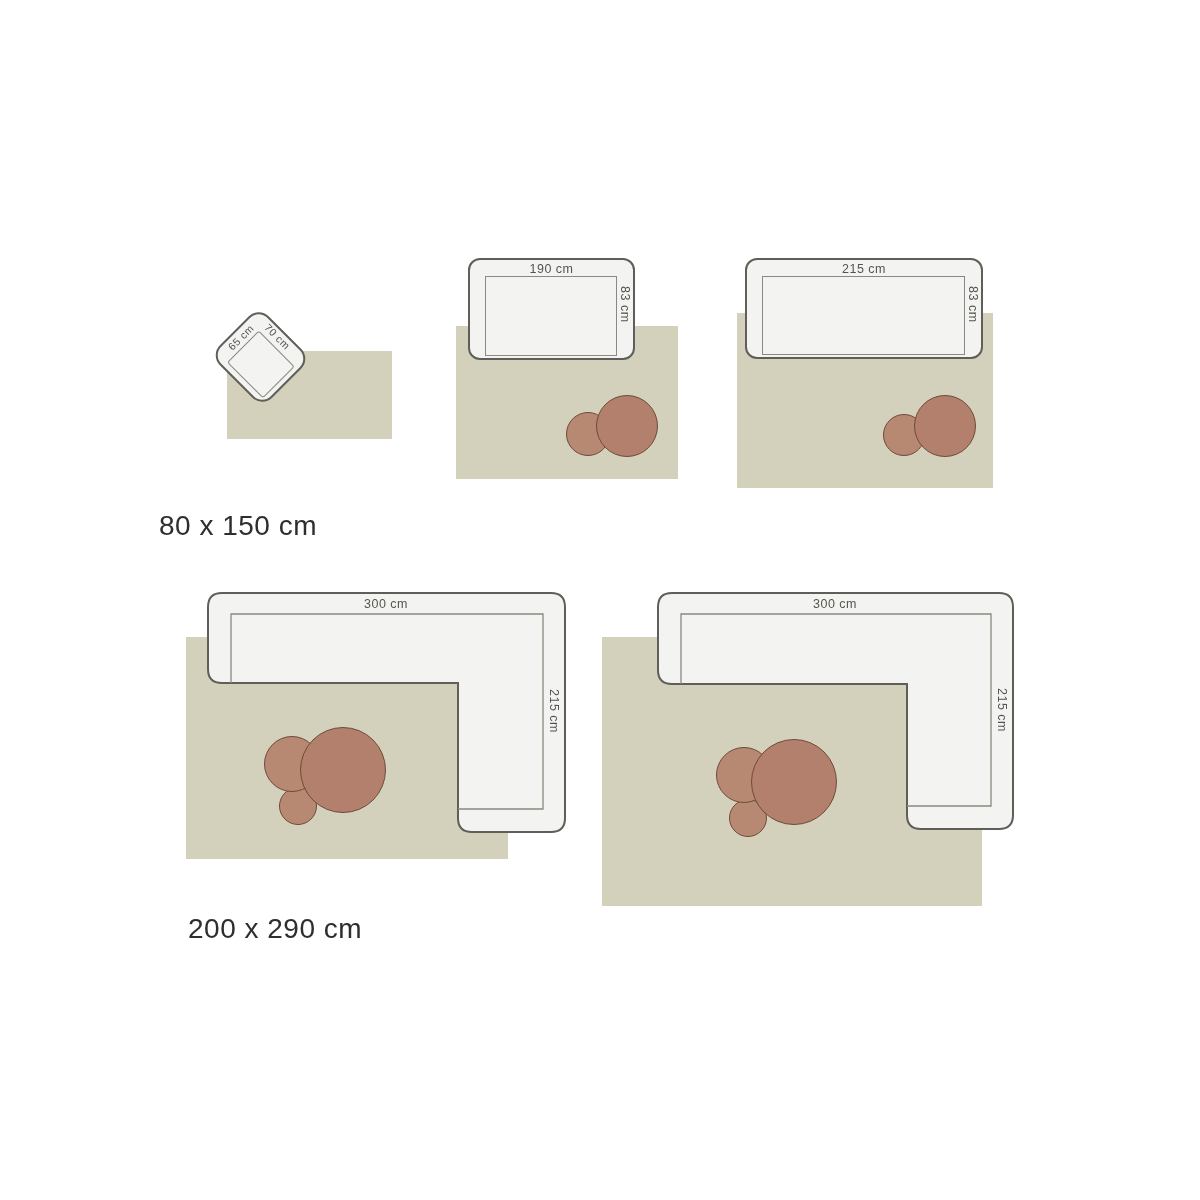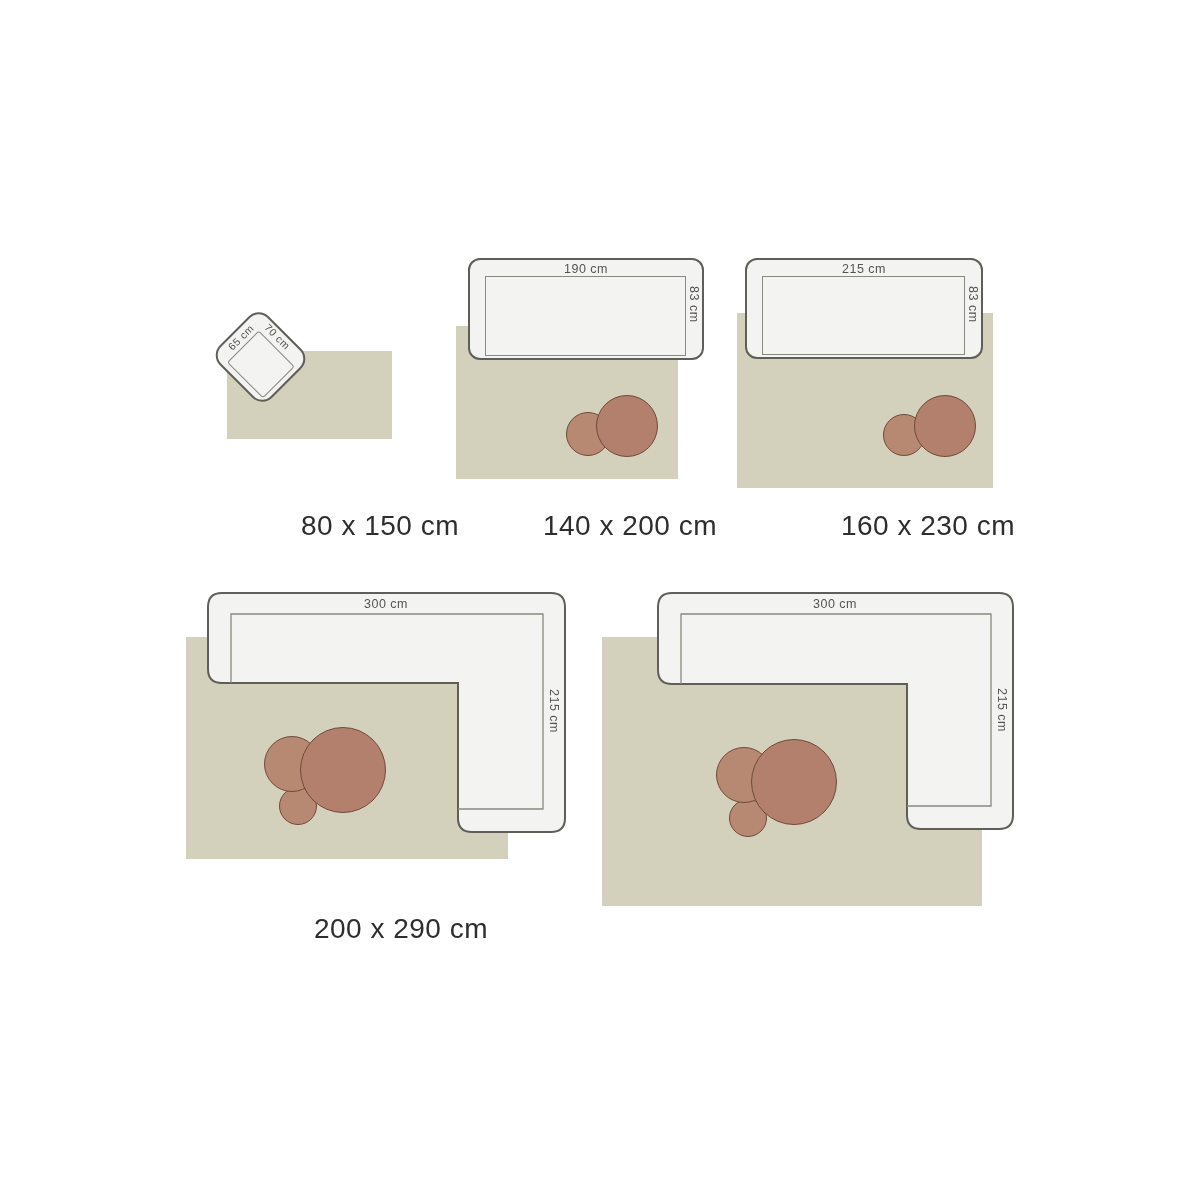--- a/index.html
+++ b/index.html
@@ -27,21 +27,21 @@
   .chair .dim{font-size:10.5px;}
   .chair .dim-top{height:15px;line-height:15px;}
   .chair .dim-right{top:17px;right:0;}
   .chair .seat{top:15px;right:15px;left:5px;bottom:4px;border-radius:3px;}
   .table{
     position:absolute;box-sizing:border-box;border-radius:50%;
     border:1.5px solid var(--table-border,#6f4a39);background:var(--table-fill,#b2806c);
   }
   .table.light{background:var(--table-fill-light,#b78973);}
   .caption{
-    position:absolute;width:300px;text-align:right;font-size:28px;line-height:30px;
+    position:absolute;width:300px;text-align:left;font-size:28px;line-height:30px;
     color:var(--caption,#2e2e2e);letter-spacing:.5px;white-space:nowrap;
   }
   .lsofa{position:absolute;overflow:visible;}
   .lsofa-outer{fill:var(--sofa-fill,#f3f3f1);stroke:var(--sofa-border,#5f5e58);stroke-width:2;}
   .lsofa-inner{fill:none;stroke:var(--seat-line,#8a897f);stroke-width:1.3;}
   .svg-dim{
     fill:var(--dim-text,#56544e);font-size:12.5px;letter-spacing:.5px;
     font-family:"Liberation Sans", sans-serif;
   }
 </style>
@@ -52,38 +52,36 @@
 
   <div class="rug" style="left:227px;top:351px;width:165px;height:88px"></div>
   <div class="chair" style="left:226px;top:320px;width:69px;height:74px">
     <span class="dim dim-top">65 cm</span>
     <span class="dim dim-right">70 cm</span>
     <div class="seat"></div>
   </div>
   <div class="caption" style="left:159px;top:511px">80 x 150 cm</div>
 
   <div class="rug" style="left:456px;top:326px;width:222px;height:153px"></div>
-  <div class="sofa" style="left:468px;top:258px;width:236px;height:102px">
+  <div class="sofa" style="left:468px;top:258px;width:167px;height:102px">
     <span class="dim dim-top">190 cm</span>
     <span class="dim dim-right">83 cm</span>
     <div class="seat" style="left:15px;right:16px;top:16px;bottom:2px"></div>
   </div>
   <div class="table light" style="left:566px;top:412px;width:44px;height:44px"></div>
   <div class="table" style="left:596px;top:395px;width:62px;height:62px"></div>
-  <div class="caption" style="left:417px;top:511px">140 x 200 cm</div>
 
   <div class="rug" style="left:737px;top:313px;width:256px;height:175px"></div>
   <div class="sofa" style="left:745px;top:258px;width:238px;height:101px">
     <span class="dim dim-top">215 cm</span>
     <span class="dim dim-right">83 cm</span>
     <div class="seat" style="left:15px;right:16px;top:16px;bottom:2px"></div>
   </div>
   <div class="table light" style="left:883px;top:414px;width:42px;height:42px"></div>
   <div class="table" style="left:914px;top:395px;width:62px;height:62px"></div>
-  <div class="caption" style="left:715px;top:511px">160 x 230 cm</div>
 
   <div class="rug" style="left:186px;top:637px;width:322px;height:222px"></div>
   <svg class="lsofa" style="left:208px;top:593px" width="357" height="239" viewBox="0 0 357 239">
     <path class="lsofa-outer" d="M 14 0 H 343 Q 357 0 357 14 V 225 Q 357 239 343 239 H 264 Q 250 239 250 225 V 90 L 14 90 Q 0 90 0 76 V 14 Q 0 0 14 0 Z"></path>
     <polyline class="lsofa-inner" points="23,90 23,21 335,21 335,216 250,216"></polyline>
     <text class="svg-dim" x="178" y="15" text-anchor="middle">300 cm</text>
     <text class="svg-dim" x="342" y="118" text-anchor="middle" transform="rotate(90 342 118)">215 cm</text>
   </svg>
   <div class="table light" style="left:279px;top:787px;width:38px;height:38px"></div>
   <div class="table light" style="left:264px;top:736px;width:56px;height:56px"></div>

